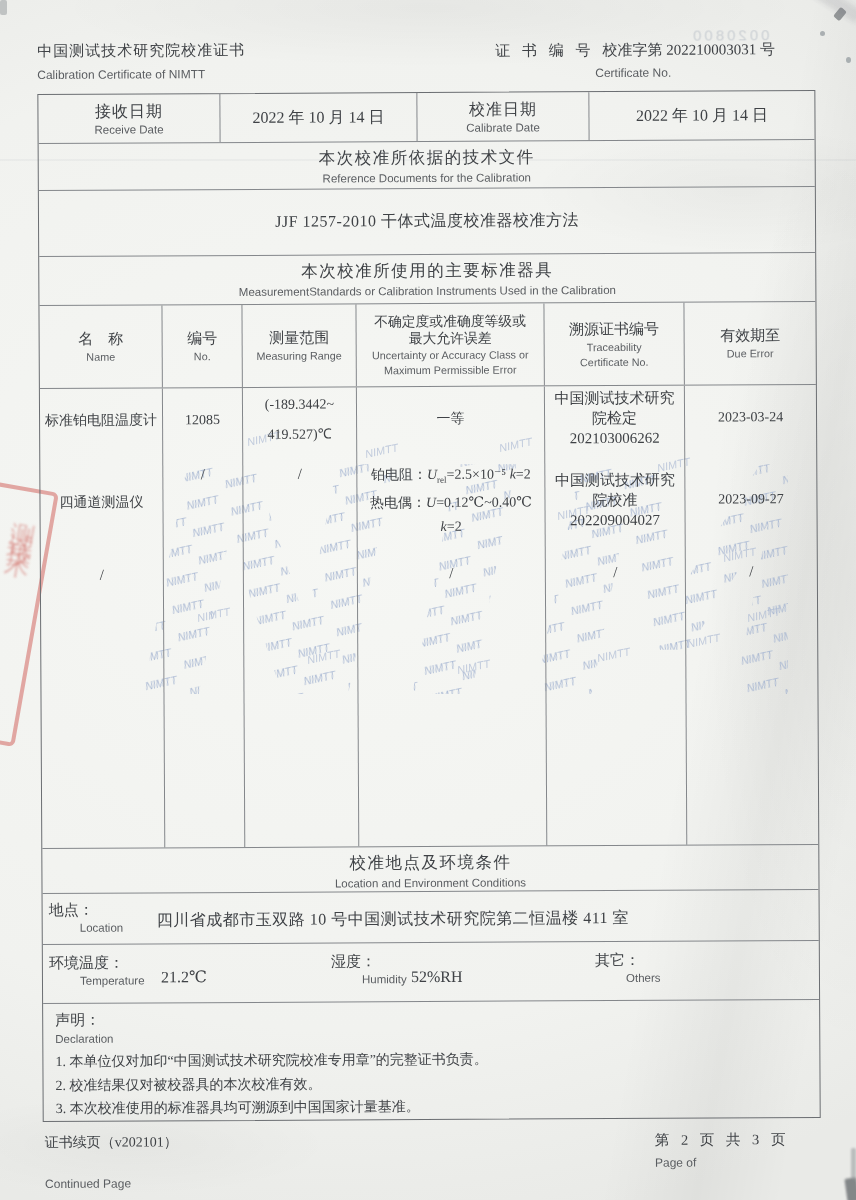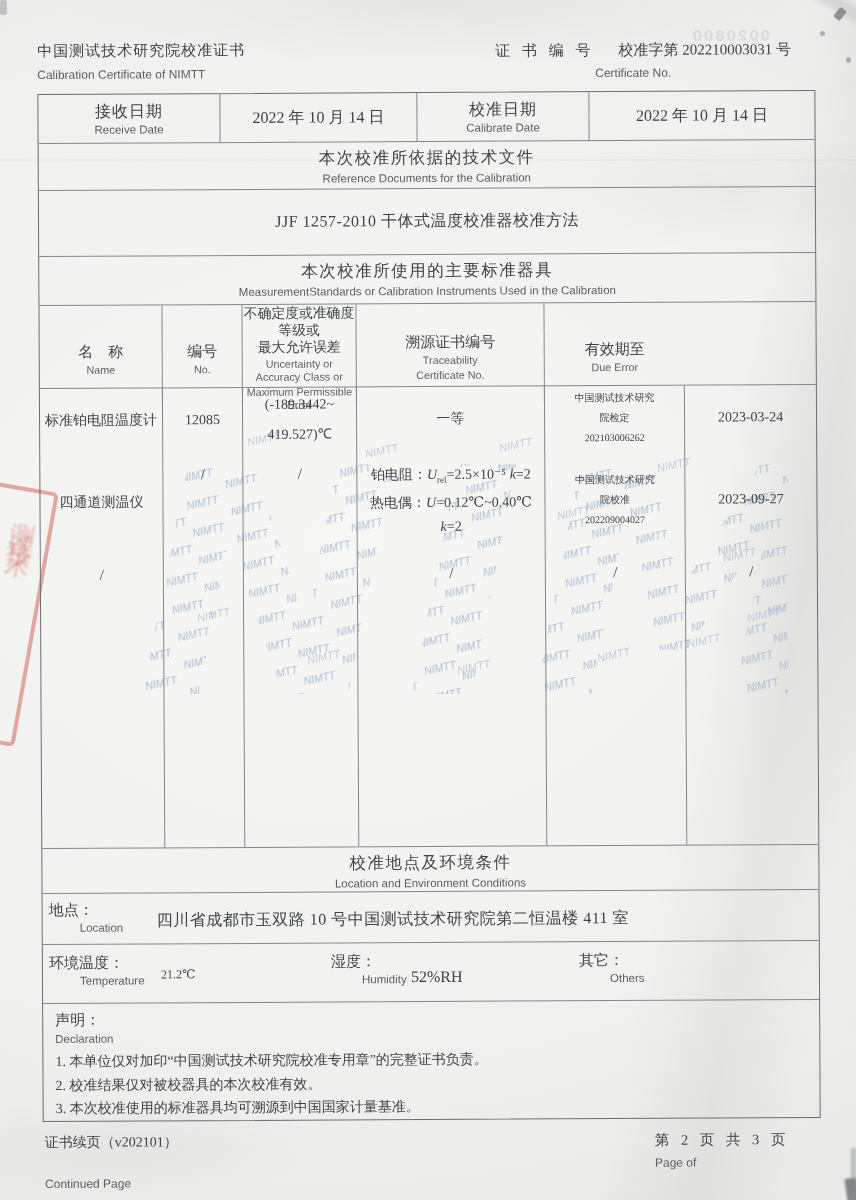--- a/index.html
+++ b/index.html
@@ -31,21 +31,21 @@
       radial-gradient(ellipse 500px 80px at 430px 8px, rgba(0,0,0,.04), transparent 75%);
   }
   .content{position:absolute;inset:0;transform:rotate(-0.3deg);transform-origin:50% 50%;}
 
   
   .hdr-left{position:absolute;left:40px;top:40px;}
   .hdr-left .cn{font-size:15px;letter-spacing:1px;color:var(--ink);}
   .hdr-left .en{font-family:var(--sans);font-size:12px;color:var(--en);margin-top:7px;}
   .hdr-right{position:absolute;left:498px;top:42px;width:330px;}
   .hdr-right .line{font-size:15px;white-space:nowrap;}
-  .hdr-right .lbl{letter-spacing:4px;margin-right:24px;}
+  .hdr-right .lbl{letter-spacing:4px;margin-right:8px;}
   .hdr-right .en{font-family:var(--sans);font-size:12px;color:var(--en);margin:6px 0 0 100px;}
   .bleed{position:absolute;left:693px;top:28px;font-family:var(--sans);font-size:15px;
     letter-spacing:3px;transform:scaleX(-1);color:rgba(125,140,160,.30);filter:blur(.7px);}
 
   
   .stack{position:absolute;left:40px;top:92px;width:778px;border:1.2px solid var(--line-dark);background:transparent;}
   .row{border-top:1px solid var(--line);}
   .row:first-child{border-top:none;}
 
   .row-dates{display:grid;grid-template-columns:182px 197px 172px 1fr;height:48px;}
@@ -68,37 +68,37 @@
   .hcell .cn.sm{font-size:13.8px;line-height:17px;}
   .hcell .en{font-family:var(--sans);font-size:10.8px;line-height:13px;color:var(--en);margin-top:2px;}
 
   .row-stdbody{display:grid;grid-template-columns:123px 80px 114px 188px 140px 1fr;height:460px;}
   .bcell{border-right:1px solid var(--line);text-align:center;font-size:14px;}
   .bcell:last-child{border-right:none;}
   .b1{height:64px;display:flex;flex-direction:column;align-items:center;justify-content:center;line-height:20px;}
   .b1.gapped{line-height:30px;font-family:Liberation Serif, serif;}
   .b2{height:100px;display:flex;flex-direction:column;align-items:center;justify-content:center;line-height:24px;}
   .b3{height:44px;padding-top:14px;font-size:15px;}
-  .trace{font-size:10px;line-height:20px;}
+  .trace{font-size:15px;line-height:20px;}
   .unc i{font-style:italic;font-family:var(--serif);}
   .unc sub{font-size:9px;}
 
   .row-loctitle{height:45px;}
   .row-location{position:relative;height:51px;}
   .lab{position:absolute;}
   .lab .cn{font-size:15px;}
   .lab .en{font-family:var(--sans);font-size:11.5px;color:var(--en);margin-top:2px;padding-left:31px;}
   .loc-label{left:6px;top:7px;}
   .loc-value{position:absolute;left:114px;top:17px;font-size:16px;letter-spacing:.5px;white-space:nowrap;}
   .row-env{position:relative;height:59px;}
   .env-t{left:6px;top:9px;}
-  .env-tv{position:absolute;left:118px;top:23px;font-size:12px;}
+  .env-tv{position:absolute;left:118px;top:23px;font-size:16px;}
   .env-h{left:288px;top:9px;}
   .env-hv{position:absolute;left:368px;top:25px;font-size:16px;}
-  .env-o{left:536px;top:9px;}
+  .env-o{left:552px;top:9px;}
 
   .row-decl{height:118px;padding:7px 12px 0;}
   .row-decl .cn{font-size:15px;}
   .row-decl .en{font-family:var(--sans);font-size:11.5px;color:var(--en);margin:3px 0 5px;}
   .decl-item{font-size:14px;line-height:23.5px;color:var(--ink);}
 
   
   .footer-left{position:absolute;left:42px;top:1132px;}
   .footer-left .cn{font-size:14px;}
   .footer-left .en{font-family:var(--sans);font-size:12px;color:var(--en);margin-top:25px;}
@@ -214,20 +214,24 @@
     <div class="row row-stdhead">
       <div class="hcell">
         <div class="cn">名　称</div>
         <div class="en">Name</div>
       </div>
       <div class="hcell">
         <div class="cn">编号</div>
         <div class="en">No.</div>
       </div>
       <div class="hcell">
+        <div class="cn">测量范围</div>
+        <div class="en">Measuring Range</div>
+      </div>
+      <div class="hcell">
         <div class="cn sm">不确定度或准确度等级或</div>
         <div class="cn sm">最大允许误差</div>
         <div class="en">Uncertainty or Accuracy Class or</div>
         <div class="en">Maximum Permissible Error</div>
       </div>
       <div class="hcell">
         <div class="cn">溯源证书编号</div>
         <div class="en">Traceability</div>
         <div class="en">Certificate No.</div>
       </div>

